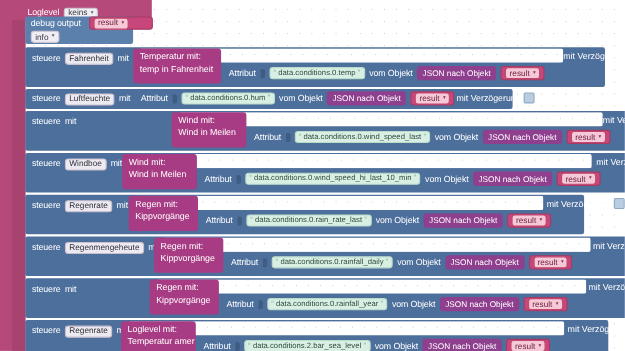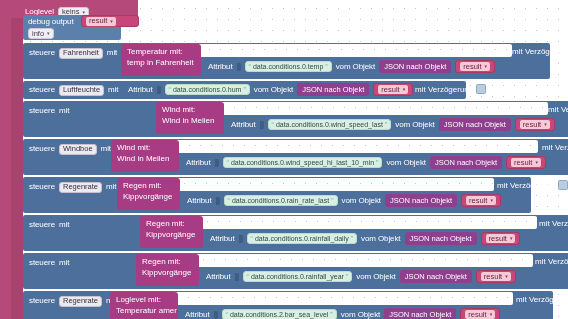--- a/index.html
+++ b/index.html
@@ -506,20 +506,23 @@
     <div class="delay" style="left:474px;top:2px;">
       <span class="dlbl">mit Verzögerung</span>
       <span class="cbx"></span>
     </div>
   </div>
 
   <div class="row" style="top:215px;left:23px;width:560px;height:36px;">
     <div class="slot" style="left:124px;top:1px;width:390px;height:13px;"></div>
     <div class="row-main" style="top:4px;">
       <span class="lbl">steuere</span>
+      <span class="ctrl-pill">
+        <span>Regenmengeheute</span>
+      </span>
       <span class="lbl">mit</span>
     </div>
     <div class="conv" style="left:117px;top:1px;width:63px;height:32px;">
       <div class="cl">Regen  mit:</div>
       <div class="cl">Kippvorgänge</div>
     </div>
     <div class="attrblk" style="left:183px;top:17px;">
       <span class="lbl">Attribut</span>
       <span class="plug" style="position:relative;left:0;top:0;"></span>
       <span class="strblk">

